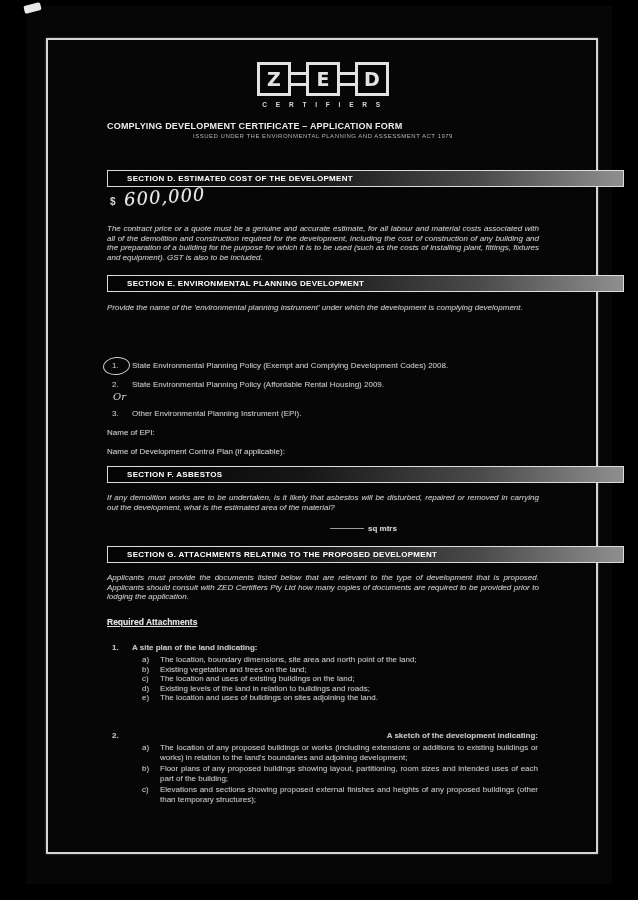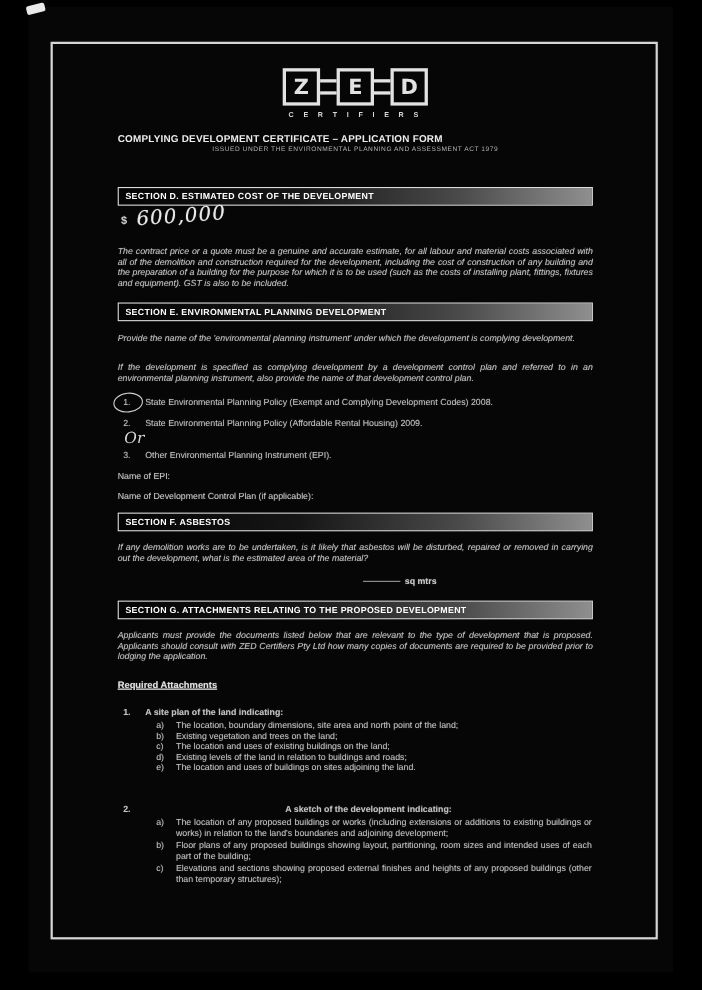--- a/index.html
+++ b/index.html
@@ -18,40 +18,40 @@
         font-size:19px;display:flex;align-items:center;justify-content:center;
         font-family:"DejaVu Sans",sans-serif;box-sizing:content-box;}
   .logo-link{width:15px;height:8px;border-top:3px solid #e2e2e2;border-bottom:3px solid #e2e2e2;}
   .certifiers{left:107px;top:101px;width:432px;text-align:center;color:#d8d8d8;font-size:6.5px;
         font-weight:bold;letter-spacing:3.5px;}
   .doc-title{left:107px;top:121px;width:432px;color:#ececec;font-weight:bold;
         font-size:9px;letter-spacing:.2px;}
   .doc-subtitle{left:107px;top:133px;width:432px;text-align:center;color:#b2b2b2;font-size:6px;
         letter-spacing:.5px;}
   
-  .bar{left:107px;width:432px;height:17px;box-sizing:border-box;border:1px solid #dcdcdc;
+  .bar{left:107px;width:517px;height:17px;box-sizing:border-box;border:1px solid #dcdcdc;
         background:linear-gradient(90deg,#040404 0%,#161616 38%,#4a4a4a 72%,#8f8f8f 100%);
-        color:#fff;font-weight:bold;font-size:8px;line-height:15px;padding-left:6px;
+        color:#fff;font-weight:bold;font-size:8px;line-height:15px;padding-left:19px;
         letter-spacing:.3px;}
   
   .par{left:107px;width:432px;color:#bfbfbf;font-size:8px;line-height:9.6px;text-align:justify;
         text-shadow:0 0 1px rgba(220,220,220,.45);font-style:italic;}
   .lbl{color:#c6c6c6;font-size:8px;text-shadow:0 0 1px rgba(220,220,220,.4);}
   .row{display:flex;color:#bfbfbf;font-size:8px;line-height:9.6px;
         text-shadow:0 0 1px rgba(220,220,220,.4);}
   .row .n{width:20px;flex:none;}
   .row .t{flex:1;text-align:justify;}
   .subrow .n{width:18px;flex:none;}
   .currency{left:110px;top:196px;color:#d2d2d2;font-size:10px;font-weight:bold;}
   .handwrite{left:124px;top:186px;color:#e8e8e8;font-size:18px;font-style:italic;
         font-family:"DejaVu Serif",serif;transform:rotate(-4deg);letter-spacing:1px;
         text-shadow:0 0 1px rgba(255,255,255,.5);}
   .circle{left:103px;top:357px;width:25px;height:16px;border:1.5px solid #cfcfcf;
         border-radius:50%;transform:rotate(-6deg);}
-  .or{left:113px;top:391px;color:#d8d8d8;font-size:14px;font-style:italic;
+  .or{left:113px;top:391px;color:#d8d8d8;font-size:10px;font-style:italic;
         font-family:"DejaVu Serif",serif;}
   .area-line{left:330px;top:524px;width:208px;text-align:left;color:#c9c9c9;font-size:8px;
         font-weight:bold;text-shadow:0 0 1px rgba(220,220,220,.45);}
   .area-rule{display:inline-block;width:34px;border-bottom:1px solid #9a9a9a;margin-right:4px;
         vertical-align:2px;}
   .req{left:107px;top:617px;color:#e0e0e0;font-size:8.5px;font-weight:bold;
         text-decoration:underline;text-shadow:0 0 1px rgba(220,220,220,.5);}
 </style>
 </head>
 <body>
@@ -75,21 +75,20 @@
     <div class="abs doc-title">COMPLYING DEVELOPMENT CERTIFICATE – APPLICATION FORM</div>
     <div class="abs doc-subtitle">ISSUED UNDER THE ENVIRONMENTAL PLANNING AND ASSESSMENT ACT 1979</div>
 
     <div class="abs bar" style="top:170px">SECTION D. ESTIMATED COST OF THE DEVELOPMENT</div>
     <div class="abs currency">$</div>
     <div class="abs handwrite">600,000</div>
     <div class="abs par" style="top:224px">The contract price or a quote must be a genuine and accurate estimate, for all labour and material costs associated with all of the demolition and construction required for the development, including the cost of construction of any building and the preparation of a building for the purpose for which it is to be used (such as the costs of installing plant, fittings, fixtures and equipment). GST is also to be included.</div>
 
     <div class="abs bar" style="top:275px">SECTION E. ENVIRONMENTAL PLANNING DEVELOPMENT</div>
     <div class="abs par" style="top:303px">Provide the name of the 'environmental planning instrument' under which the development is complying development.</div>
-    <div class="abs par" style="top:329px">If the development is specified as complying development by a development control plan and referred to in an environmental planning instrument, also provide the name of that development control plan.</div>
 
     <div class="abs circle"></div>
     <div class="abs row" style="left:112px;top:361px;width:426px">
       <span class="n">1.</span>
       <span class="t">State Environmental Planning Policy (Exempt and Complying Development Codes) 2008.</span>
     </div>
     <div class="abs row" style="left:112px;top:380px;width:426px">
       <span class="n">2.</span>
       <span class="t">State Environmental Planning Policy (Affordable Rental Housing) 2009.</span>
     </div>
@@ -131,21 +130,21 @@
       <span class="n">d)</span>
       <span class="t">Existing levels of the land in relation to buildings and roads;</span>
     </div>
     <div class="abs row subrow" style="left:142px;top:693px;width:396px">
       <span class="n">e)</span>
       <span class="t">The location and uses of buildings on sites adjoining the land.</span>
     </div>
 
     <div class="abs row" style="left:112px;top:731px;width:426px;font-weight:bold">
       <span class="n">2.</span>
-      <span class="t" style="text-align:center">A sketch of the development indicating:</span>
+      <span class="t" style="text-align:right">A sketch of the development indicating:</span>
     </div>
     <div class="abs row subrow" style="left:142px;top:743px;width:396px">
       <span class="n">a)</span>
       <span class="t">The location of any proposed buildings or works (including extensions or additions to existing buildings or works) in relation to the land's boundaries and adjoining development;</span>
     </div>
     <div class="abs row subrow" style="left:142px;top:764px;width:396px">
       <span class="n">b)</span>
       <span class="t">Floor plans of any proposed buildings showing layout, partitioning, room sizes and intended uses of each part of the building;</span>
     </div>
     <div class="abs row subrow" style="left:142px;top:785px;width:396px">

